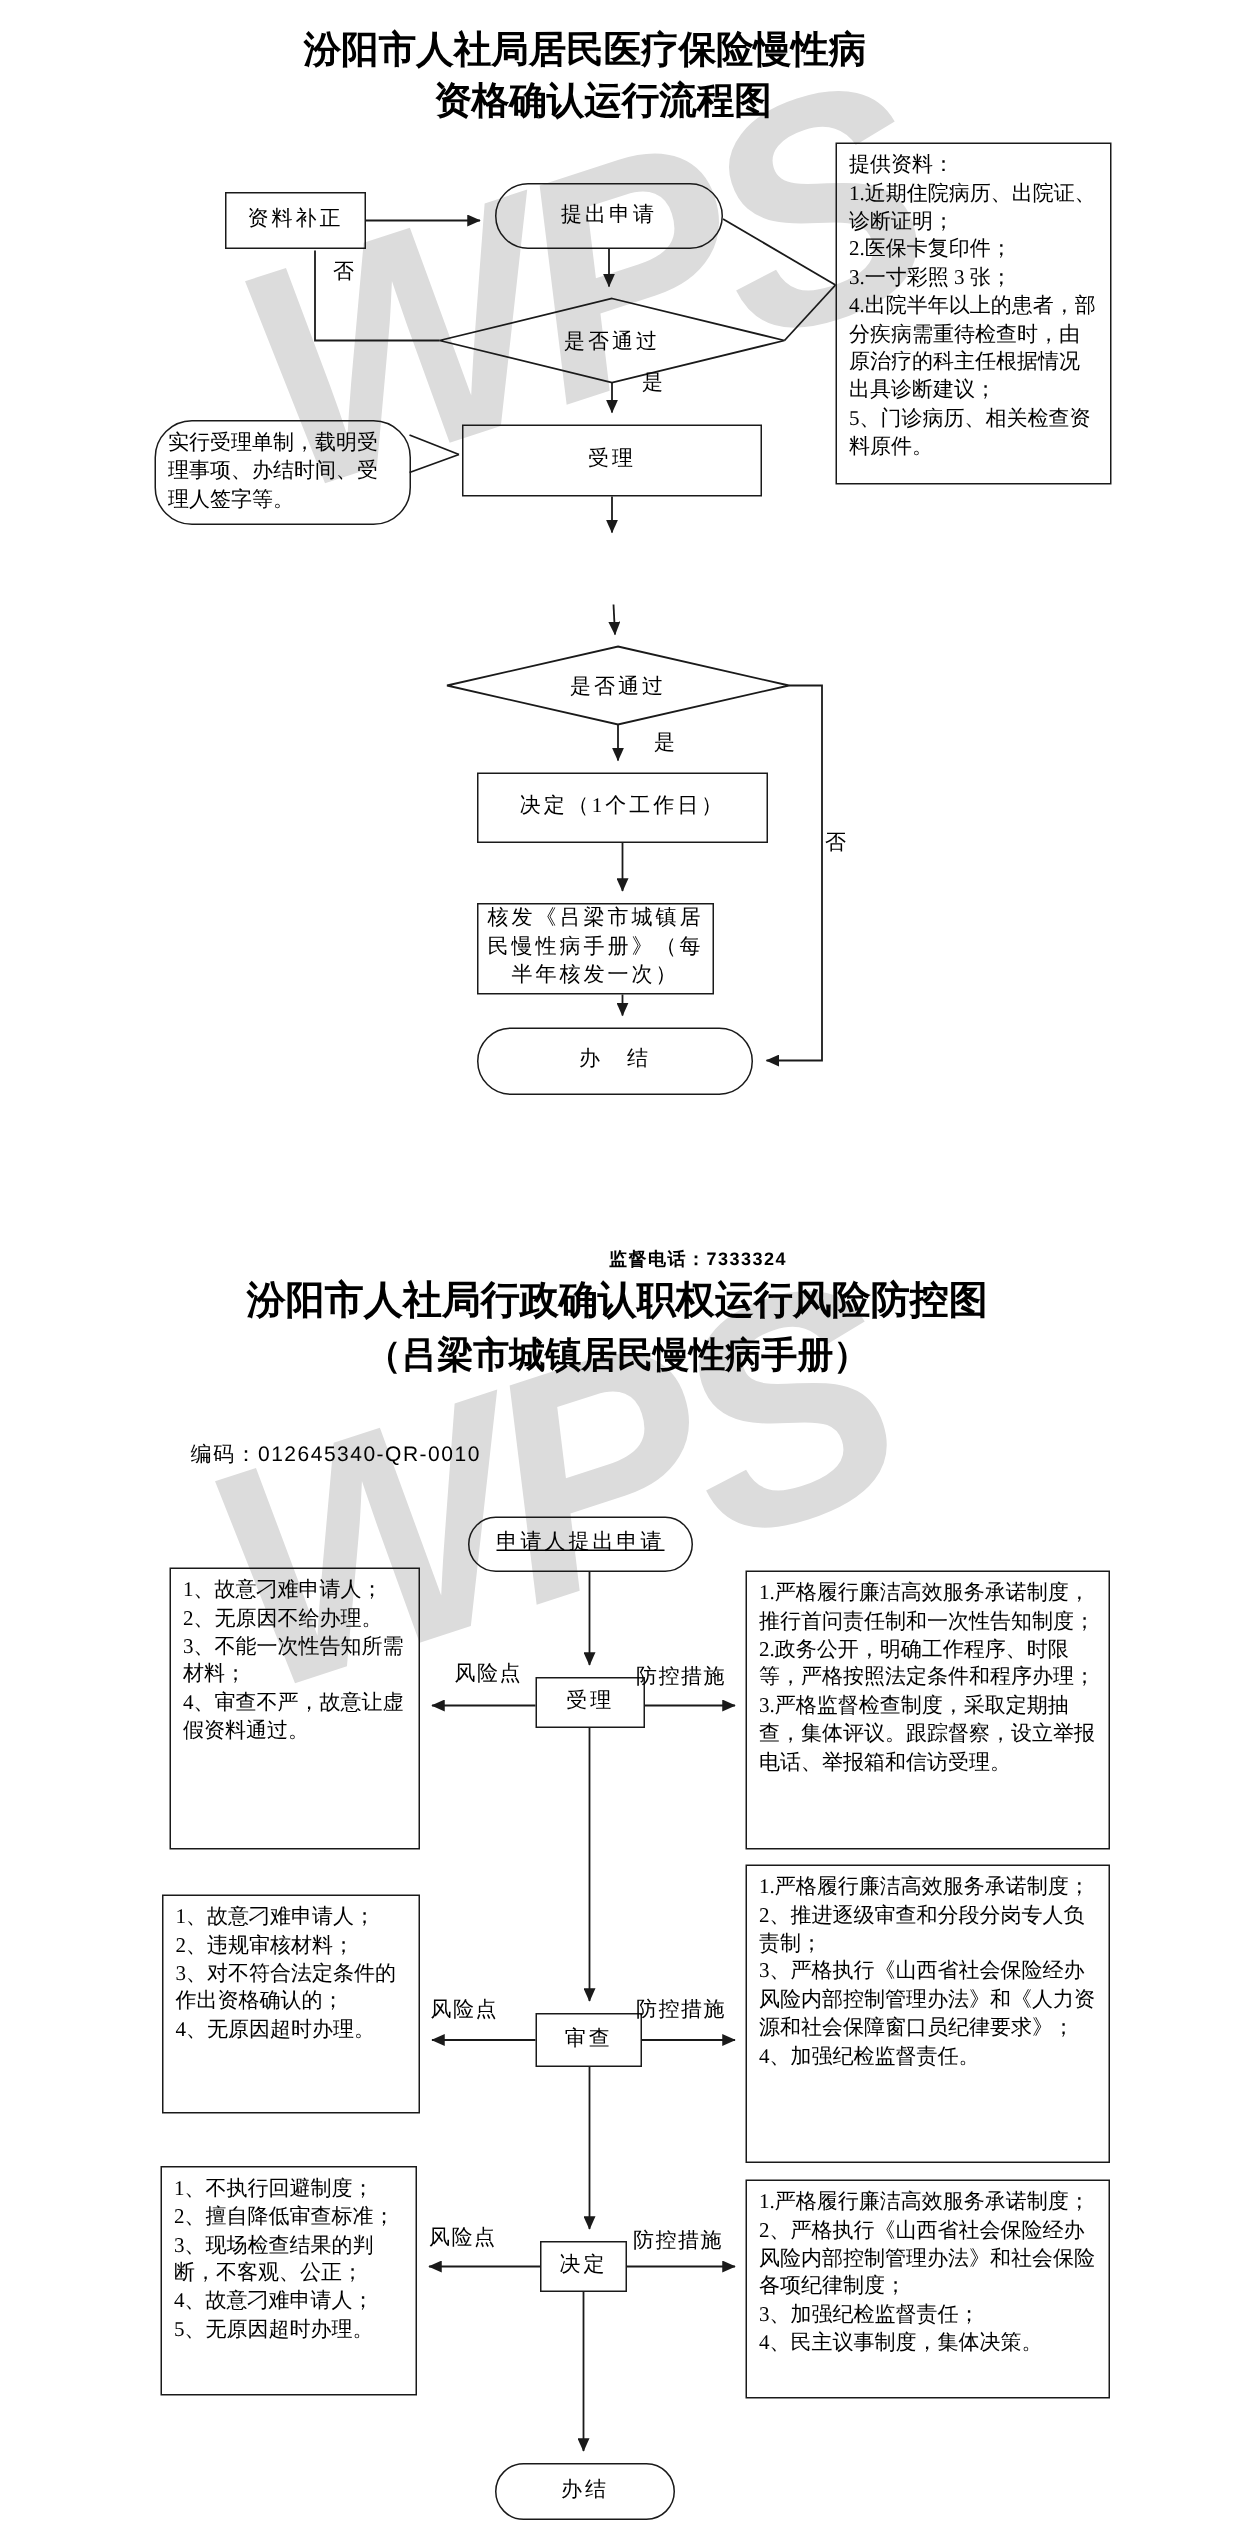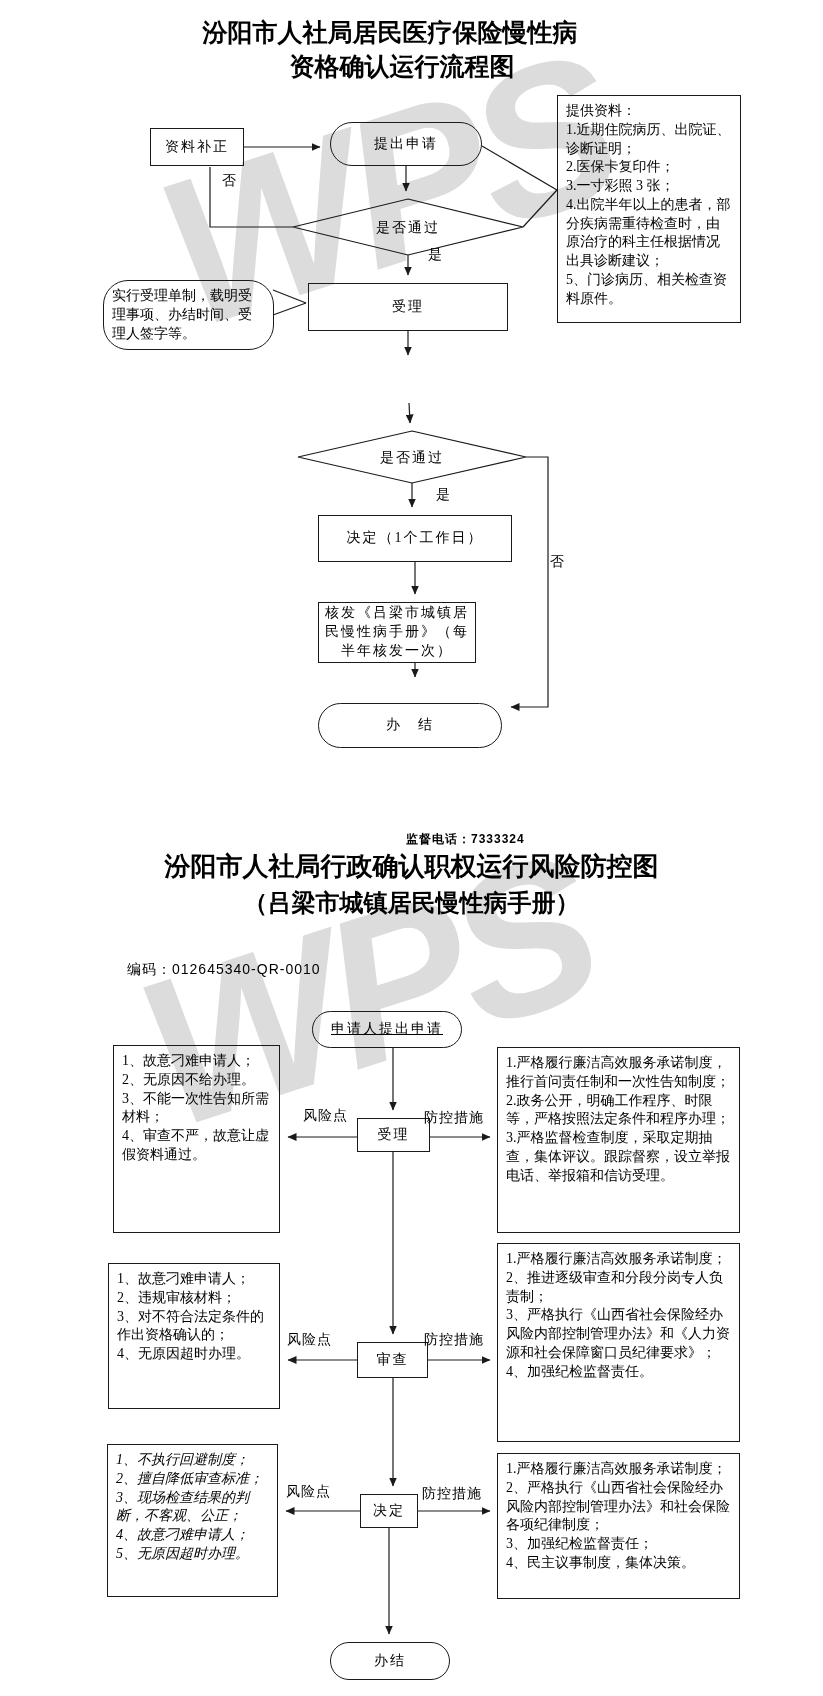--- a/index.html
+++ b/index.html
@@ -80,21 +80,21 @@
   <div class="lbl" style="left:428px; top:246px;">是</div>
 
   <div class="node" style="left:308px; top:283px; width:200px; height:48px;">受理</div>
 
   <div class="dtext" style="left:298px; top:449px; width:228px;">是否通过</div>
   <div class="lbl" style="left:436px; top:486px;">是</div>
   <div class="lbl" style="left:550px; top:553px;">否</div>
 
   <div class="node" style="left:318px; top:515px; width:194px; height:47px;">决定（1个工作日）</div>
   <div class="node" style="left:318px; top:602px; width:158px; height:61px;">核发《吕梁市城镇居民慢性病手册》（每半年核发一次）</div>
-  <div class="node stadium" style="left:318px; top:703px; width:184px; height:45px;">办　结</div>
+  <div class="node stadium" style="left:318px; top:685px; width:184px; height:45px;">办　结</div>
 
   <div class="notebox" style="left:557px; top:95px; width:184px; height:228px;">提供资料：
 1.近期住院病历、出院证、诊断证明；
 2.医保卡复印件；
 3.一寸彩照 3 张；
 4.出院半年以上的患者，部分疾病需重待检查时，由原治疗的科主任根据情况出具诊断建议；
 5、门诊病历、相关检查资料原件。</div>
   <div class="notebox" style="left:103px; top:280px; width:171px; height:70px;border-radius:25px;">实行受理单制，载明受理事项、办结时间、受理人签字等。</div>
 
   <div class="lbl" style="left:406px; top:831px; font:bold 12px 'Liberation Sans','DejaVu Sans',sans-serif;">监督电话：7333324</div>
@@ -120,21 +120,21 @@
 3、对不符合法定条件的作出资格确认的；
 4、无原因超时办理。</div>
   <div class="notebox" style="left:497px; top:1243px; width:243px; height:199px;">1.严格履行廉洁高效服务承诺制度；
 2、推进逐级审查和分段分岗专人负责制；
 3、严格执行《山西省社会保险经办风险内部控制管理办法》和《人力资源和社会保障窗口员纪律要求》；
 4、加强纪检监督责任。</div>
   <div class="node" style="left:357px; top:1342px; width:71px; height:36px;">审查</div>
   <div class="lbl" style="left:287px; top:1331px;">风险点</div>
   <div class="lbl" style="left:424px; top:1331px;">防控措施</div>
 
-  <div class="notebox" style="left:107px; top:1444px; width:171px; height:153px;font-style:italic;">1、不执行回避制度；
+  <div class="notebox" style="left:107px; top:1444px; width:171px; height:153px;">1、不执行回避制度；
 2、擅自降低审查标准；
 3、现场检查结果的判断，不客观、公正；
 4、故意刁难申请人；
 5、无原因超时办理。</div>
   <div class="notebox" style="left:497px; top:1453px; width:243px; height:146px;">1.严格履行廉洁高效服务承诺制度；
 2、严格执行《山西省社会保险经办风险内部控制管理办法》和社会保险各项纪律制度；
 3、加强纪检监督责任；
 4、民主议事制度，集体决策。</div>
   <div class="node" style="left:360px; top:1494px; width:58px; height:34px;">决定</div>
   <div class="lbl" style="left:286px; top:1483px;">风险点</div>

